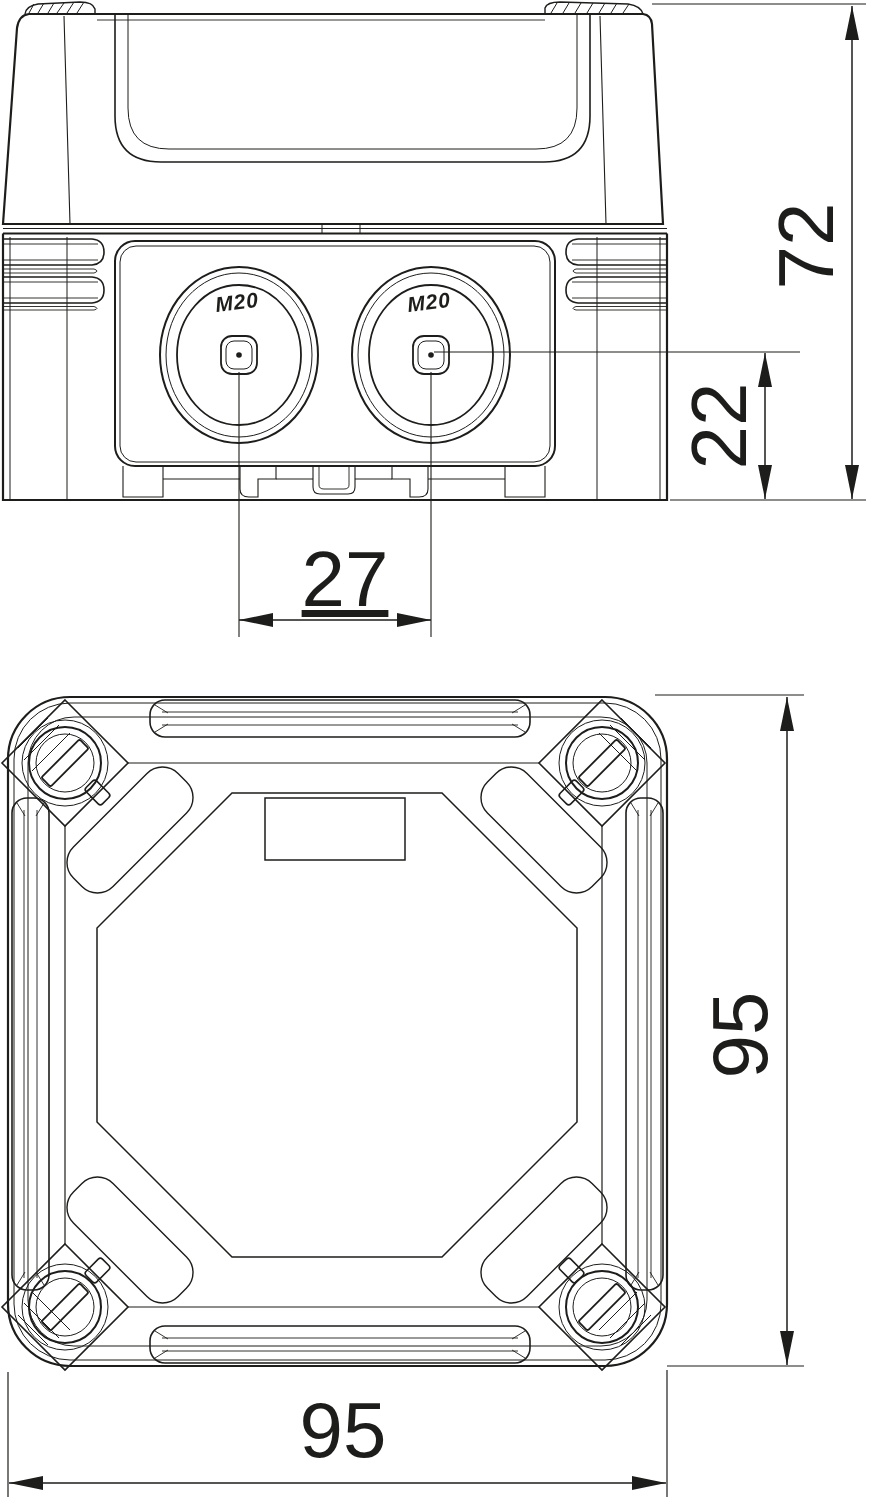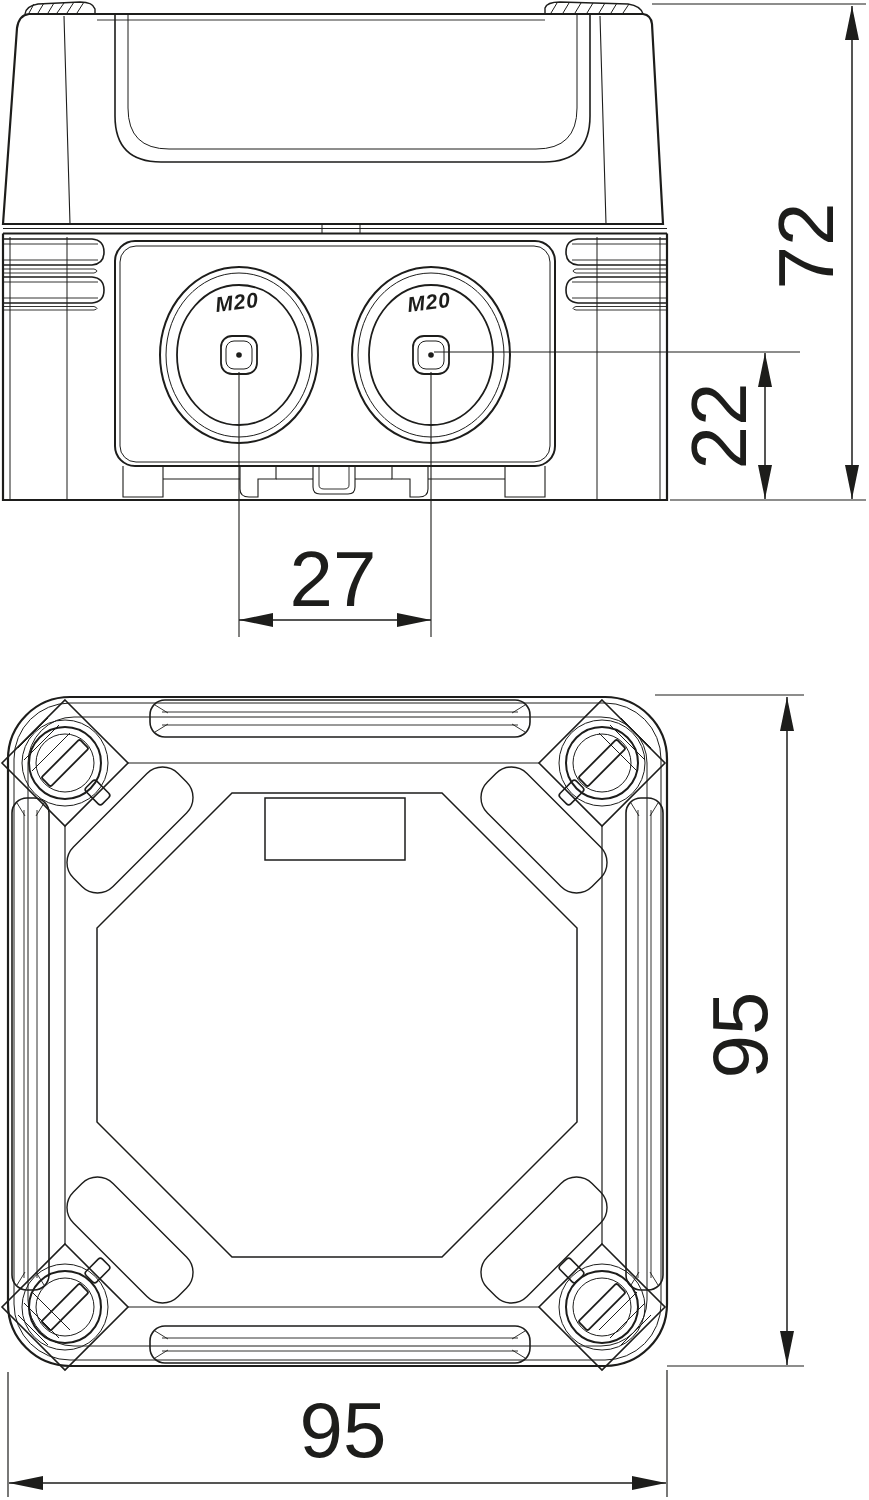--- a/index.html
+++ b/index.html
@@ -210,16 +210,16 @@
       <polygon points="9,1483 43,1476 43,1490" fill="#1d1d1b" stroke="none"></polygon>
       <polygon points="666,1483 632,1476 632,1490" fill="#1d1d1b" stroke="none"></polygon>
     </g>
   </svg>
 
   <span class="entry-label" style="left:237px; top:302px;">M20</span>
   <span class="entry-label" style="left:429px; top:302px;">M20</span>
 
   <span class="dim rot" style="left:806px; top:246px;">72</span>
   <span class="dim rot" style="left:719px; top:426px;">22</span>
-  <span class="dim" style="left:333px; top:579px;">27</span>
+  <span class="dim" style="left:345px; top:579px;text-decoration:underline;">27</span>
   <span class="dim rot" style="left:740px; top:1035px;">95</span>
   <span class="dim" style="left:343px; top:1430px;">95</span>
 </div>
 
 </body></html>

